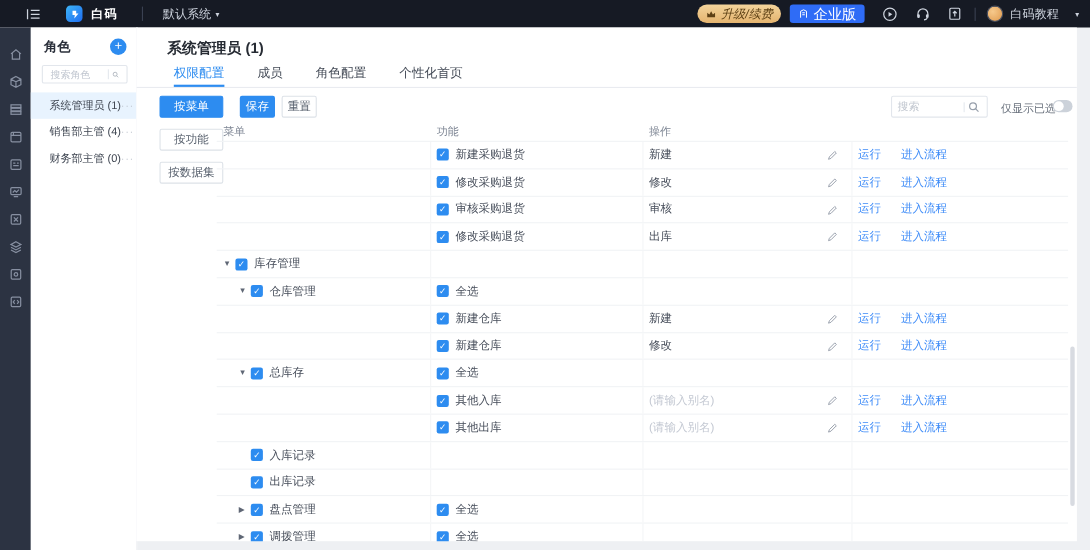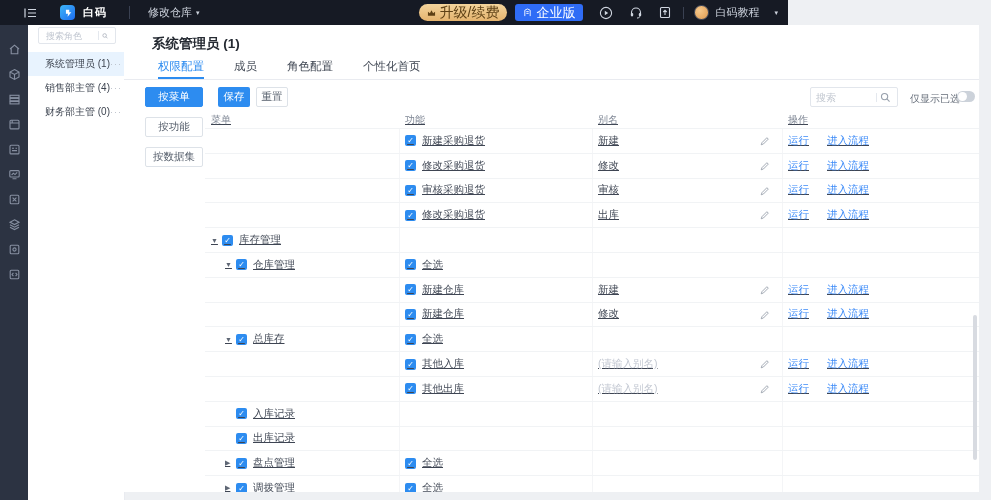--- a/index.html
+++ b/index.html
@@ -1,33 +1,33 @@
 <!DOCTYPE html>
 <html><head>
 <meta charset="utf-8">
 <style>
   * { margin:0; padding:0; box-sizing:border-box; }
   html,body { width:991px; height:500px; overflow:hidden; }
   body { font-family:"Liberation Sans","DejaVu Sans",sans-serif; background:#eef0f3; position:relative; color:#3e4553; }
   #page { position:absolute; inset:0; }
 
   
-  #topbar { position:absolute; left:0; top:0; width:788px; height:25px; background:#161a24;
+  #topbar { position:absolute; left:0; top:0; width:991px; height:25px; background:#161a24;
             display:flex; align-items:center; padding:0 10px; }
   .tb-left { display:flex; align-items:center; gap:8px; }
   .collapse-btn { width:14px; height:14px; display:flex; align-items:center; margin-left:14px; cursor:pointer; }
   .logo-mark { width:15px; height:15px; border-radius:4px; background:linear-gradient(135deg,#3db5f7,#1e6df2);
                display:flex; align-items:center; justify-content:center; margin-left:14px; }
   .logo-text { color:#fff; font-size:11px; font-weight:bold; letter-spacing:1px; }
   .tb-divider { width:1px; height:13px; background:#3a4152; margin:0 10px 0 14px; }
   .sys-switch { color:#cdd3dd; font-size:11px; display:flex; align-items:center; gap:4px; cursor:pointer; }
   .caret { font-size:7px; color:#cdd3dd; }
   .tb-right { margin-left:auto; display:flex; align-items:center; }
   .upgrade-btn { height:17px; padding:0 8px; border-radius:9px; background:linear-gradient(180deg,#f3d49c,#e4b36e);
-                 color:#5d4015; font-size:14px; display:flex; align-items:center; gap:4px; cursor:pointer; }
+                 color:#5d4015; font-size:11px; display:flex; align-items:center; gap:4px; cursor:pointer;font-style:italic; }
   .ent-btn { height:17px; padding:0 8px; border-radius:3px; background:#2f6cf6; color:#fff; font-size:13px;
              display:flex; align-items:center; gap:4px; margin-left:8px; cursor:pointer; }
   .tb-icon { margin-left:16px; display:flex; align-items:center; cursor:pointer; }
   .tb-divider2 { width:1px; height:12px; background:#3a4152; margin-left:12px; }
   .avatar { width:15px; height:15px; border-radius:50%; background:radial-gradient(circle at 35% 35%,#f6c98c,#e09a4e);
             margin-left:10px; border:1px solid #4a5162; }
   .user-name { color:#cdd3dd; font-size:11px; margin-left:6px; display:flex; align-items:center; gap:15px; cursor:pointer; }
 
   
   #rail { position:absolute; left:0; top:25px; width:28px; height:475px; background:#2c3342;
@@ -70,21 +70,21 @@
 
   .tbl-search { position:absolute; left:686px; top:62px; width:88px; height:20px; border:1px solid #e2e6ec; border-radius:2px;
                 display:flex; align-items:center; padding:0 5px; }
   .tbl-search input { border:0; outline:0; width:60px; font-size:10px; color:#3e4553; }
   .tbl-search input::placeholder { color:#c0c6cf; }
   .only-label { position:absolute; left:786px; top:67px; font-size:10px; color:#666e7a; }
   .toggle { position:absolute; left:833px; top:66px; width:18px; height:11px; border-radius:6px; background:#ccd2da; cursor:pointer; }
   .toggle .knob { position:absolute; left:1px; top:1px; width:9px; height:9px; border-radius:50%; background:#fff; }
 
   
-  #tbl { position:absolute; left:81px; top:87px; width:774px;text-decoration:underline; }
+  #tbl { position:absolute; left:73px; top:87px; width:774px; }
   .thead, .trow { display:grid; grid-template-columns:195px 193px 190px 1fr; }
   .thead { height:16px; }
   .thead .hc { font-size:10px; color:#7e8694; display:flex; align-items:center; }
   .trow { height:24.8px; border-top:1px solid #f1f3f5; }
   .trow .c { display:flex; align-items:center; position:relative; font-size:10.5px; color:#454c59; }
   .c1 { padding-left:6px; border-right:1px solid #f4f5f7; }
   .c2 { padding-left:5px; border-right:1px solid #f4f5f7; }
   .c3 { padding-left:5px; border-right:1px solid #f4f5f7; }
   .c4 { padding-left:5px; }
   .hc1 { padding-left:6px; } .hc2 { padding-left:5px; } .hc3 { padding-left:5px; } .hc4 { padding-left:5px; }
@@ -115,21 +115,21 @@
           </svg>
       </span>
       <span class="logo-mark">
         <svg width="10" height="10" viewBox="0 0 12 12">
             <path d="M3.5 2 H7.5 L7.5 5 L10 5 L5.5 10.5 L6 6.8 L3.5 6.8 Z" fill="#fff"></path>
           </svg>
       </span>
       <span class="logo-text">白码</span>
       <span class="tb-divider"></span>
       <span class="sys-switch">
-        <span>修改仓库</span>
+        <span>默认系统</span>
         <span class="caret">▾</span>
       </span>
     </div>
     <div class="tb-right">
       <span class="upgrade-btn">
         <svg width="9" height="8" viewBox="0 0 10 9">
             <path d="M1 7.5 L1 3 L3.2 4.8 L5 1.5 L6.8 4.8 L9 3 L9 7.5 Z" fill="#5d4015"></path>
           </svg>
         <span>升级/续费</span>
       </span>
@@ -223,20 +223,24 @@
       </div>
       <div class="rail-item">
         <svg width="13" height="13" viewBox="0 0 13 13">
           <rect x="2.2" y="2.2" width="8.6" height="8.6" rx="1" stroke="#97a0b2" stroke-width="1.1" fill="none"></rect>
           <path d="M5.4 4.8 L4 6.5 L5.4 8.2 M7.6 4.8 L9 6.5 L7.6 8.2" stroke="#97a0b2" stroke-width="1.1" fill="none"></path>
         </svg>
       </div>
     </div>
 
   <div id="roles">
+    <div class="roles-head">
+      <span class="roles-title">角色</span>
+      <span class="add-role">+</span>
+    </div>
     <div class="role-search">
       <input placeholder="搜索角色" style="">
       <span class="mini-div"></span>
       <svg width="10" height="10" viewBox="0 0 12 12">
           <circle cx="5" cy="5" r="3.4" stroke="#98a0ac" stroke-width="1.2" fill="none"></circle>
           <path d="M7.6 7.6 L10.4 10.4" stroke="#98a0ac" stroke-width="1.2"></path>
         </svg>
     </div>
     <div id="role-list">
         <div class="role-item selected">
@@ -294,21 +298,20 @@
     </div>
     <span class="only-label">仅显示已选</span>
     <span class="toggle">
         <span class="knob"></span>
       </span>
 
     <div id="tbl">
       <div class="thead">
         <div class="hc hc1">菜单</div>
         <div class="hc hc2">功能</div>
-        <div class="hc hc3">别名</div>
         <div class="hc hc4">操作</div>
       </div>
       <div id="rows">
           <div class="trow">
             <div class="c c1"></div>
             <div class="c c2">
               <span class="cbx">✓</span>
               <span class="clabel">新建采购退货</span>
             </div>
             <div class="c c3">

